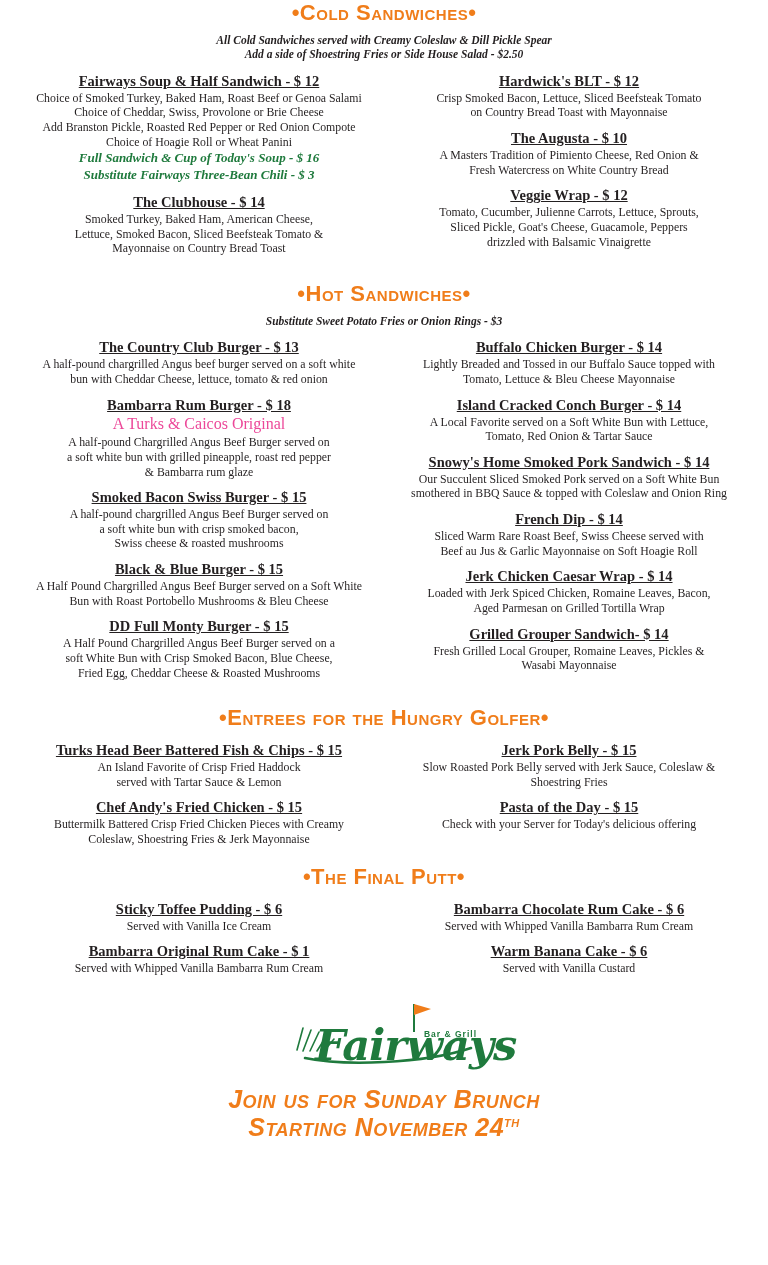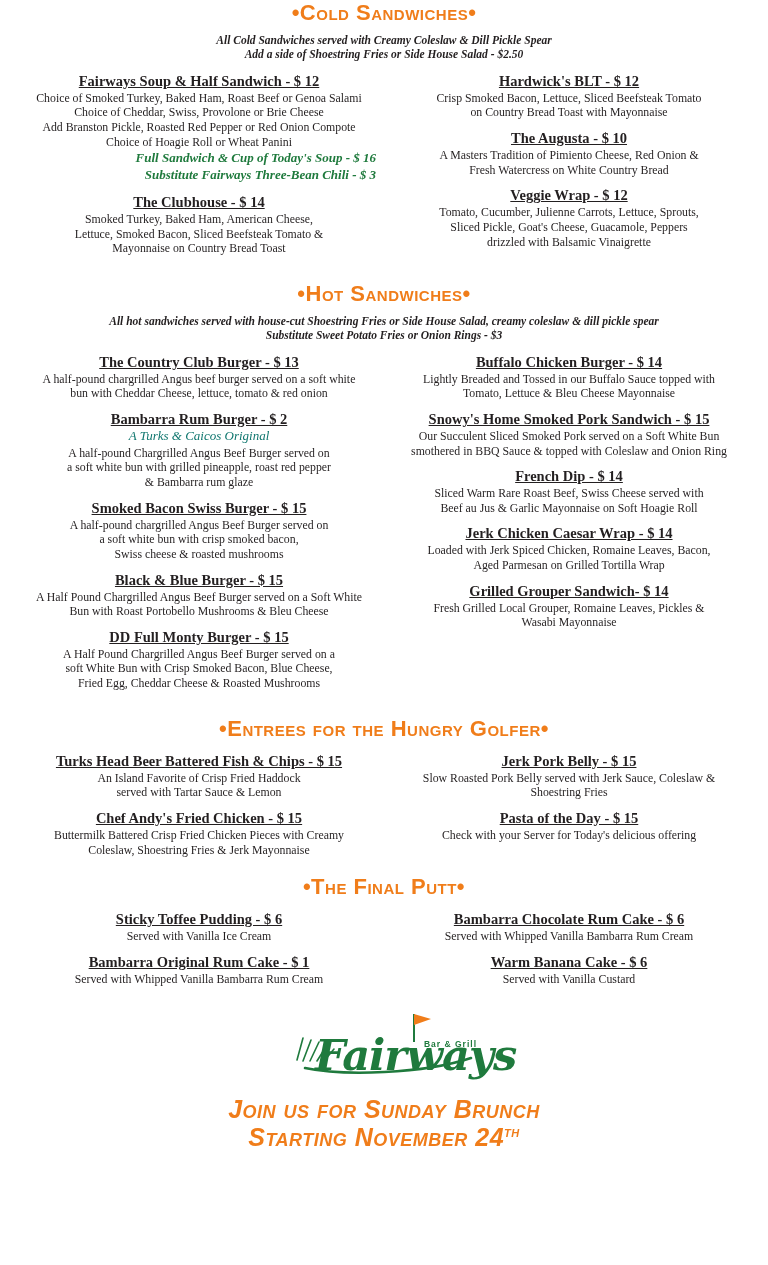--- a/index.html
+++ b/index.html
@@ -80,26 +80,24 @@
     margin-top: 1px;
     color: #231f20;
   }
   .item-desc .green {
     color: #1f7a3d;
     font-weight: bold;
     font-style: italic;
     font-size: 13px;
     display: block;
     line-height: 1.3;
-    text-align: right;
   }
   .item-sub-orange {
-    color: #0f766e;
-    font-style: italic;
-    font-size: 13px;
+    color: #ec4899;
+    font-size: 16px;
     line-height: 1.3;
   }
 
   .block-gap-sm { height: 8px; }
   .block-gap { height: 16px; }
 
   
   .logo-wrap {
     margin-top: 14px;
     display: flex;
@@ -219,33 +217,32 @@
 
       </div>
     </div>
   </div>
 
   <div class="block-gap"></div>
 
   <div>
     <div class="section-head">•Hot Sandwiches•</div>
     <div class="sub-note">
-      <div>All hot sandwiches served with house-cut Shoestring Fries or Side House Salad, creamy coleslaw &amp; dill pickle spear</div>
       <div>Substitute Sweet Potato Fries or Onion Rings  -  $3</div>
     </div>
     <div class="cols">
       <div class="col left">
 
         <div class="item">
           <div class="item-title">The Country Club Burger - $ 13</div>
           <div class="item-desc multiline">A half-pound chargrilled Angus beef burger served on a soft white<br>bun with Cheddar Cheese, lettuce, tomato &amp; red onion</div>
         </div>
 
         <div class="item">
-          <div class="item-title">Bambarra Rum Burger - $ 2</div>
+          <div class="item-title">Bambarra Rum Burger - $ 18</div>
           <div class="item-sub-orange">A Turks &amp; Caicos Original</div>
           <div class="item-desc multiline">A half-pound Chargrilled Angus Beef Burger served on<br>a soft white bun with grilled pineapple, roast red pepper<br>&amp; Bambarra rum glaze</div>
         </div>
 
         <div class="item">
           <div class="item-title">Smoked Bacon Swiss Burger - $ 15</div>
           <div class="item-desc multiline">A half-pound chargrilled Angus Beef Burger served on<br>a soft white bun with crisp smoked bacon,<br>Swiss cheese &amp; roasted mushrooms</div>
         </div>
 
         <div class="item">
@@ -259,21 +256,25 @@
         </div>
 
       </div>
       <div class="col right">
 
         <div class="item">
           <div class="item-title">Buffalo Chicken Burger - $ 14</div>
           <div class="item-desc multiline">Lightly Breaded and Tossed in our Buffalo Sauce topped with<br>Tomato, Lettuce &amp; Bleu Cheese Mayonnaise</div>
         </div>
         <div class="item">
-          <div class="item-title">Snowy's Home Smoked Pork Sandwich - $ 15</div>
+          <div class="item-title">Island Cracked Conch Burger - $ 14</div>
+          <div class="item-desc multiline">A Local Favorite served on a Soft White Bun with Lettuce,<br>Tomato, Red Onion &amp; Tartar Sauce</div>
+        </div>
+        <div class="item">
+          <div class="item-title">Snowy's Home Smoked Pork Sandwich - $ 14</div>
           <div class="item-desc multiline">Our Succulent Sliced Smoked Pork served on a Soft White Bun<br>smothered in BBQ Sauce &amp; topped with Coleslaw and Onion Ring</div>
         </div>
         <div class="item">
           <div class="item-title">French Dip - $ 14</div>
           <div class="item-desc multiline">Sliced Warm Rare Roast Beef, Swiss Cheese served with<br>Beef au Jus &amp; Garlic Mayonnaise on Soft Hoagie Roll</div>
         </div>
         <div class="item">
           <div class="item-title">Jerk Chicken Caesar Wrap - $ 14</div>
           <div class="item-desc multiline">Loaded with Jerk Spiced Chicken, Romaine Leaves, Bacon,<br>Aged Parmesan on Grilled Tortilla Wrap</div>
         </div>

